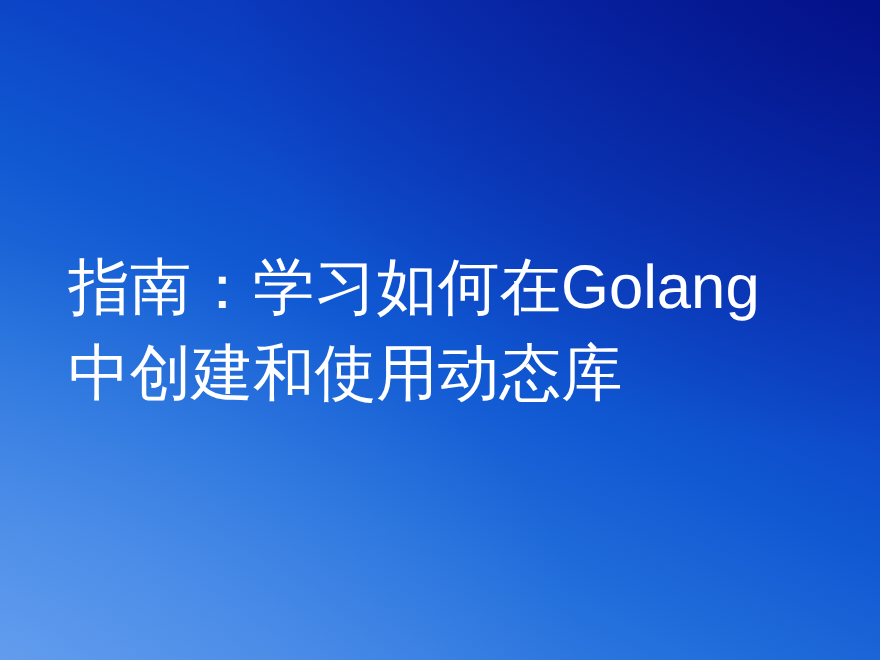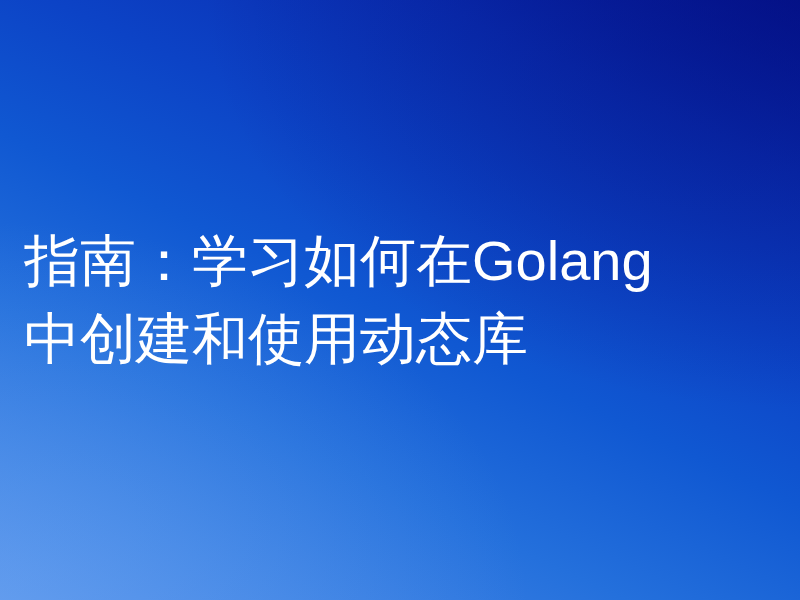--- a/index.html
+++ b/index.html
@@ -43,21 +43,21 @@
     inset: 0;
     background:
       radial-gradient(120% 110% at 100% 0%, rgba(2, 12, 120, 0.55) 0%, rgba(2, 12, 120, 0.0) 62%),
       radial-gradient(110% 105% at 0% 100%, rgba(122, 176, 245, 0.38) 0%, rgba(122, 176, 245, 0.0) 60%);
     pointer-events: none;
   }
 
   .title-block {
     position: relative;
     z-index: 2;
-    padding: 0 24px;
+    padding: 0 62px;
     box-sizing: border-box;
   }
 
   .title {
     margin: 0;
     width: 660px;
     color: #ffffff;
     font-family: "Liberation Sans", "DejaVu Sans", sans-serif;
     font-size: 56px;
     font-weight: 400;

